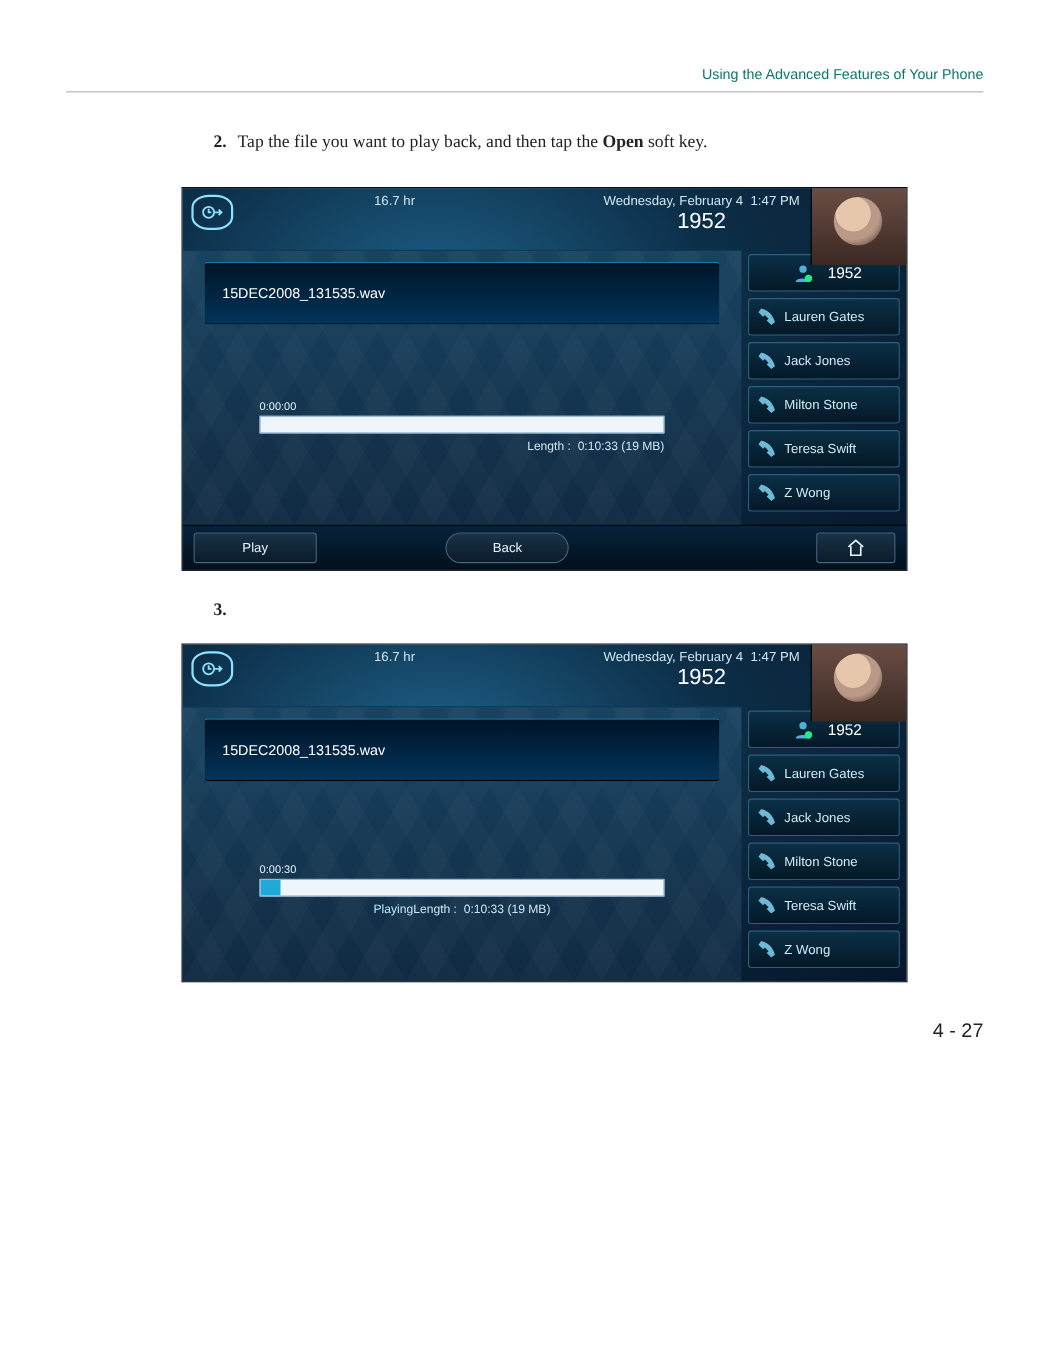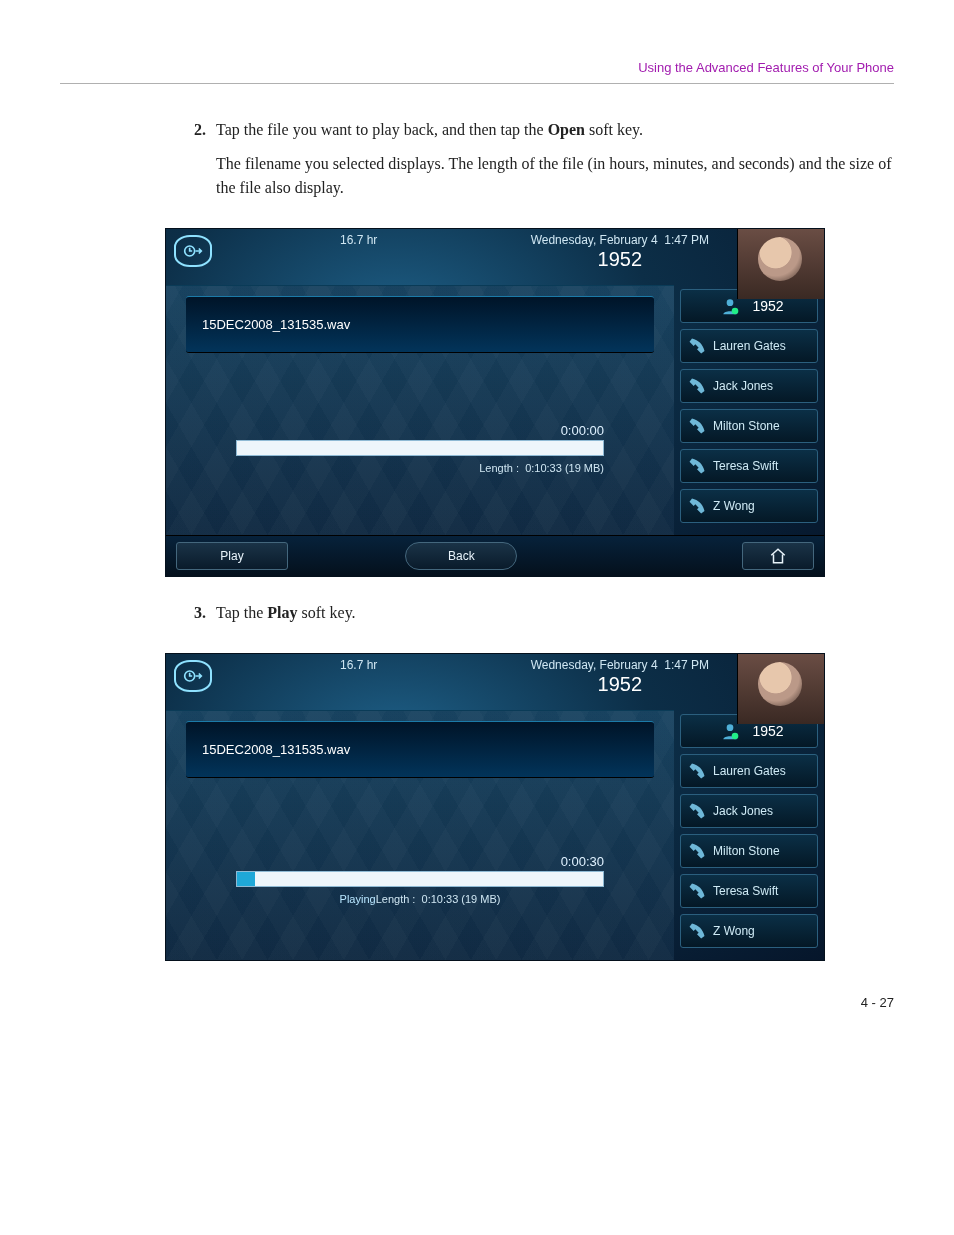--- a/index.html
+++ b/index.html
@@ -10,21 +10,21 @@
     width: 954px;
   }
   .page {
     padding: 60px 60px 40px 60px;
     box-sizing: border-box;
   }
   .header-block {
     text-align: right;
     font-family: "Futura", "Century Gothic", Arial, sans-serif;
     font-size: 13px;
-    color: #a21caf;
+    color: #0f766e;
     padding-bottom: 8px;
     border-bottom: 1px solid #b0b0b0;
     margin-bottom: 34px;
   }
   .step {
     display: flex;
     margin: 0 0 8px 120px;
     font-size: 16px;
     line-height: 1.5;
   }
@@ -68,21 +68,21 @@
     margin: 6px 8px;
     border: 2px solid #8fe2ff;
     border-radius: 16px / 12px;
     display:flex; align-items:center; justify-content:center;
   }
   .top-icon svg { width:20px; height:14px; }
   .top-center {
     flex:1 1 auto;
     display:flex;
     justify-content:space-between;
-    padding: 4px 28px 0 120px;
+    padding: 4px 10px 0 120px;
   }
   .top-datetime { text-align: center; line-height: 1.2; }
   .ext-big { font-size: 20px; color:#fff; }
   .avatar {
     width: 86px; height: 70px;
     background: linear-gradient(#6a4d44,#3a2923);
     border-left:1px solid #000;
     position:relative;
     overflow:hidden;
   }
@@ -112,22 +112,22 @@
     color:#fff;
     font-size:13px;
     padding: 20px 16px;
     border-radius:3px;
   }
   .progress-area {
     margin: 70px 70px 0 70px;
   }
   .progress-area.playing { margin-top: 76px; }
   .time-readout {
-    text-align: right;
-    font-size: 13px;
+    text-align: left;
+    font-size: 10px;
     color:#dff1ff;
     margin-bottom: 2px;
   }
   .progress-bar {
     height: 14px;
     background: #eef6fb;
     border: 1px solid #8fbad4;
     position: relative;
   }
   .progress-fill {
@@ -194,40 +194,39 @@
     border:1px solid #44677d;
     border-radius:3px;
     display:flex; align-items:center; justify-content:center;
     margin-left:auto;
   }
   .home-btn svg { width:18px; height:18px; stroke:#e8f3fa; fill:none; stroke-width:2; }
 
   .page-num {
     text-align: right;
     font-family: "Futura", "Century Gothic", Arial, sans-serif;
-    font-size: 13px;
+    font-size: 18px;
     margin-top: 34px;
   }
 </style>
 </head>
 <body>
 
 <div class="page">
 
   <div class="header-block">
     <span>Using the Advanced Features of Your Phone</span>
   </div>
 
   <div class="step">
     <div class="step-num">2.</div>
     <div class="step-body">
       <p>
         <span>Tap the file you want to play back, and then tap the </span><span class="bold">Open</span><span> soft key.</span>
       </p>
-      <p>The filename you selected displays. The length of the file (in hours, minutes, and seconds) and the size of the file also display.</p>
     </div>
   </div>
 
   <div class="phone-wrap">
     <div class="phone">
       <div class="phone-top">
         <div class="top-icon">
           <svg viewBox="0 0 24 16">
               <circle cx="8" cy="8" r="6" fill="none" stroke="#8fe2ff" stroke-width="2"></circle>
               <path d="M8 4 V8 H11" stroke="#8fe2ff" stroke-width="2" fill="none"></path>
@@ -327,23 +326,20 @@
               <path d="M3 11 L12 3 L21 11 M6 10 V21 H18 V10"></path>
             </svg>
         </div>
       </div>
     </div>
   </div>
 
   <div class="step">
     <div class="step-num">3.</div>
     <div class="step-body">
-      <p>
-        <span>Tap the </span><span class="bold">Play</span><span> soft key.</span>
-      </p>
     </div>
   </div>
 
   <div class="phone-wrap">
     <div class="phone">
       <div class="phone-top">
         <div class="top-icon">
           <svg viewBox="0 0 24 16">
               <circle cx="8" cy="8" r="6" fill="none" stroke="#8fe2ff" stroke-width="2"></circle>
               <path d="M8 4 V8 H11" stroke="#8fe2ff" stroke-width="2" fill="none"></path>

